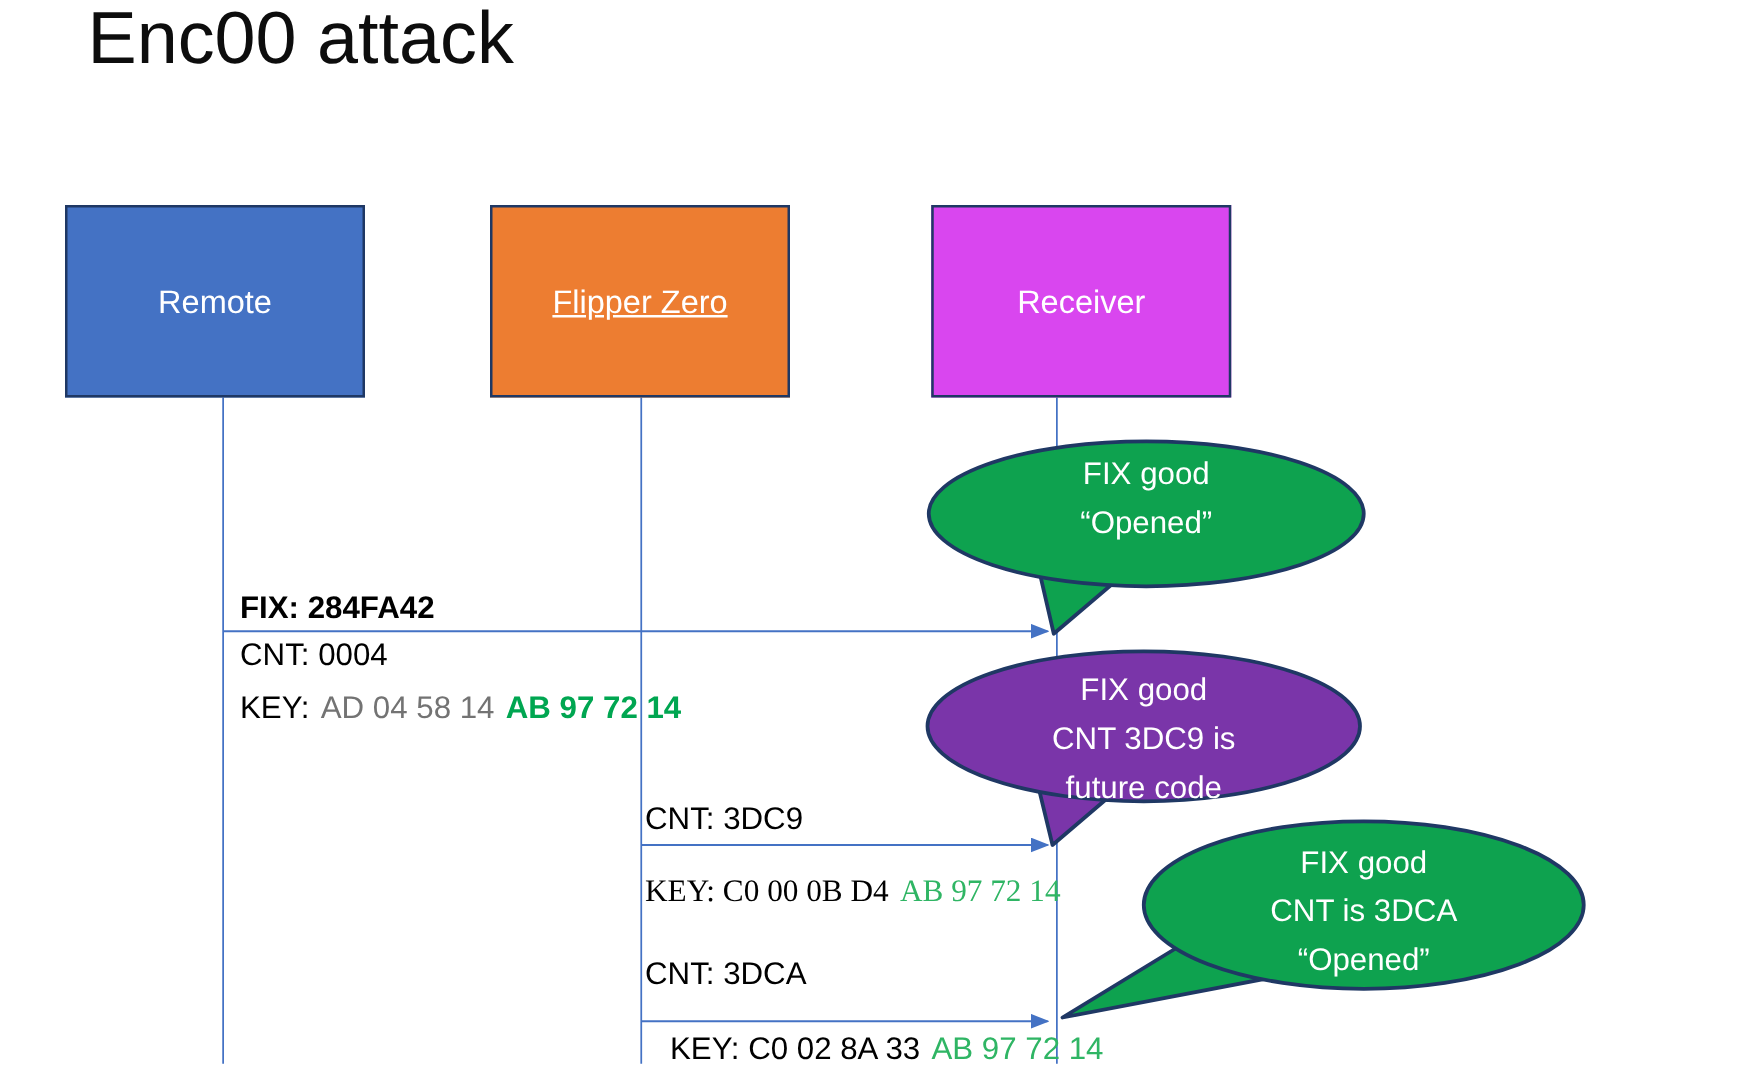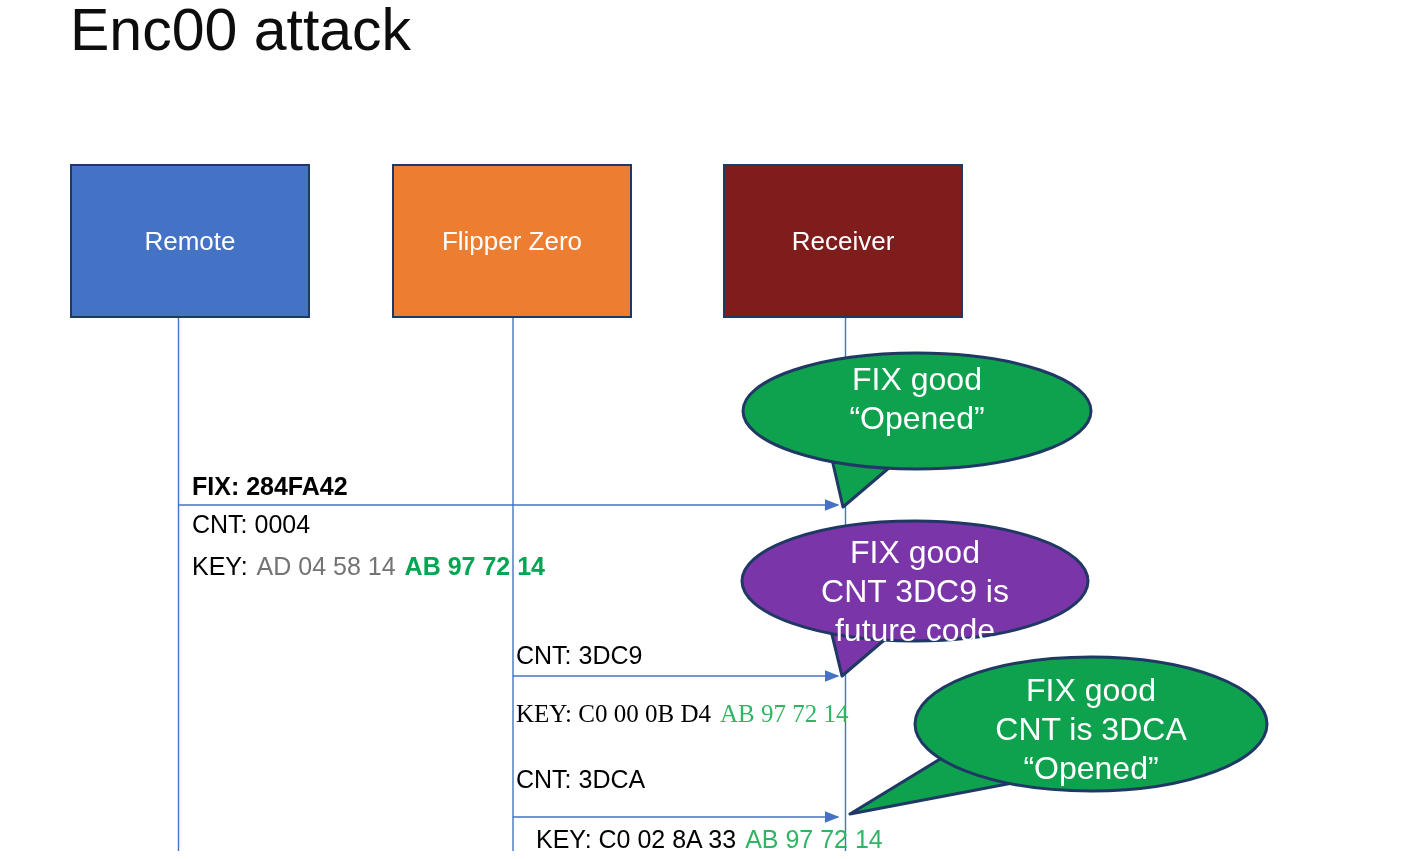--- a/index.html
+++ b/index.html
@@ -14,36 +14,36 @@
     position:absolute;left:70px;top:-4px;
     font-size:59px;font-weight:300;color:#0d0d0d;
     letter-spacing:0px;white-space:nowrap;
   }
   .actor-box{
     position:absolute;top:164px;width:240px;height:154px;
     box-sizing:border-box;border:2.5px solid #1F3864;
     display:flex;align-items:center;justify-content:center;
     color:#ffffff;font-size:26px;
   }
-  .actor-remote{left:70px;background:#4472C4;}
-  .actor-flipper{left:392px;background:#ED7D31;}
-  .actor-receiver{left:723px;background:#7f1d1d;}
+  .actor-remote{left:52px;background:#4472C4;}
+  .actor-flipper{left:392px;background:#ED7D31;text-decoration:underline;}
+  .actor-receiver{left:745px;background:#d946ef;}
   #shapes{position:absolute;left:0;top:0;z-index:1;}
   .actor-box{z-index:2;}
   .msg-label{
     position:absolute;z-index:2;
     font-size:25px;color:#000000;white-space:nowrap;
   }
   .key-red{color:#737373;}
   .key-green-bold{color:#00A651;font-weight:bold;}
   .key-green{color:#2FB564;}
   .key-seg{margin-left:9px;}
   .bubble-text{
     position:absolute;z-index:3;width:352px;
-    text-align:center;color:#ffffff;font-size:32px;line-height:39px;
+    text-align:center;color:#ffffff;font-size:25px;line-height:39px;
     white-space:nowrap;
   }
   .bt-1{left:741px;top:360px;}
   .bt-2{left:739px;top:533px;}
   .bt-3{left:915px;top:671px;}
 </style>
 </head>
 <body>
 
 <div id="slide">

